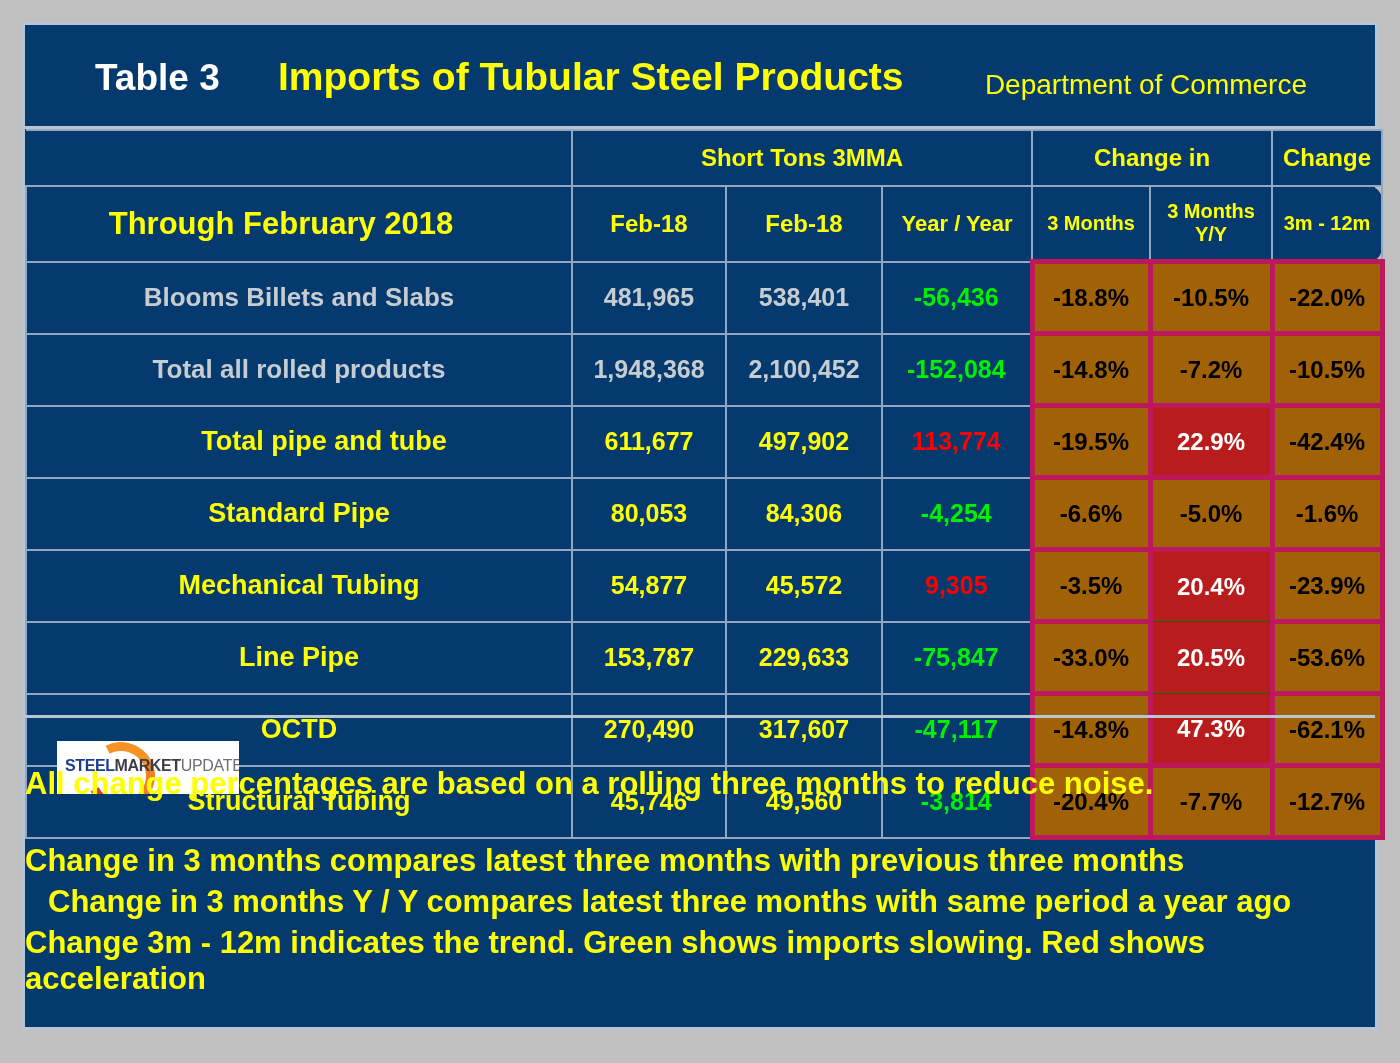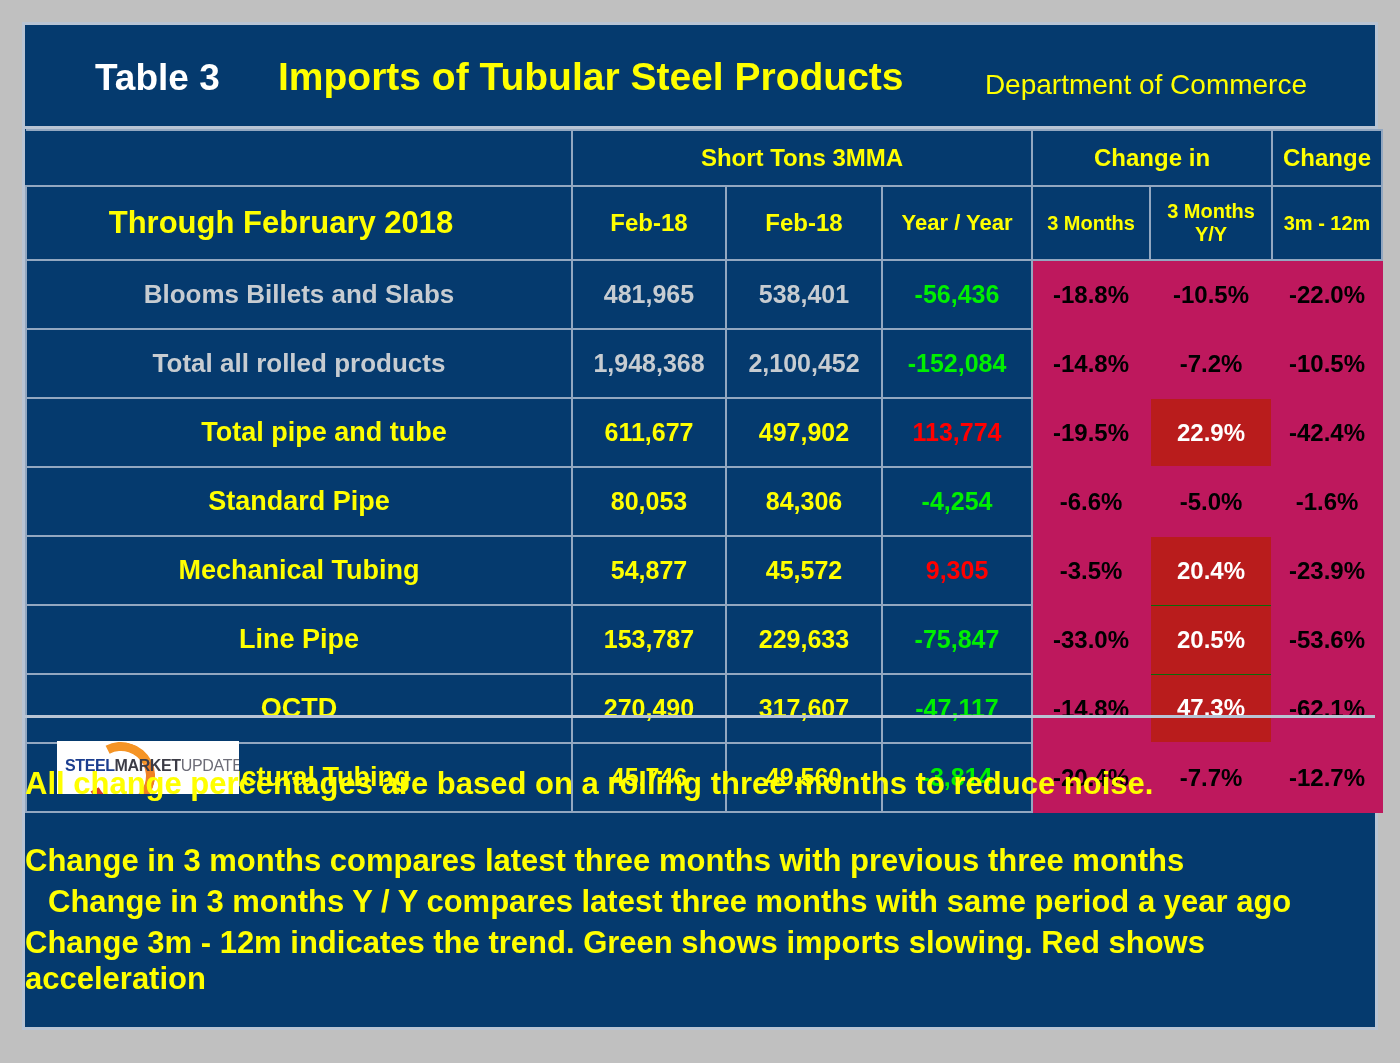--- a/index.html
+++ b/index.html
@@ -84,21 +84,21 @@
   .c-label { width: 546px; }
   .c-v1    { width: 154px; }
   .c-v2    { width: 156px; }
   .c-v3    { width: 150px; }
   .c-p1    { width: 118px; }
   .c-p2    { width: 122px; }
   .c-p3    { width: 110px; }
 
   .hdr-top td { height: 54px; font-size: 24px; }
   .hdr-top .blank { border-left: none; }
-  .hdr-sub td { height: 72px; font-size: 24px; }
+  .hdr-sub td { height: 72px; font-size: 24px; border-radius: 14px; }
 
   .hdr-sub .rowlabel {
     font-size: 31px;
     text-align: center;
     padding-right: 36px;
   }
   .small-hdr { font-size: 20px !important; line-height: 1.15; }
   .mid-hdr   { font-size: 22px !important; }
 
   .datarow td { height: 67px; }
@@ -111,24 +111,24 @@
   .rname.indent1 { padding-left: 50px; font-size: 27px; }
   .rname.indent2 { font-size: 27px; }
   .rname.muted { color: #c7ccd1; font-size: 26px; }
 
   .num        { font-size: 25px; color: #ffff00; }
   .num.muted  { color: #c7ccd1; }
   .num.neg    { color: #00f000; }
   .num.pos    { color: #ff0000; margin-top: 12px; }
 
   td.green {
-    background: #be185d;
+    background: #a16207;
     color: #000000;
     font-size: 24px;
-    border: 2px solid #be185d;
+    border: 5px solid #be185d;
   }
   td.red {
     background: #b91c1c;
     color: #ffffff;
     font-size: 24px;
     border: 1px solid #0a6b0a;
   }
 
   
   .footer {

